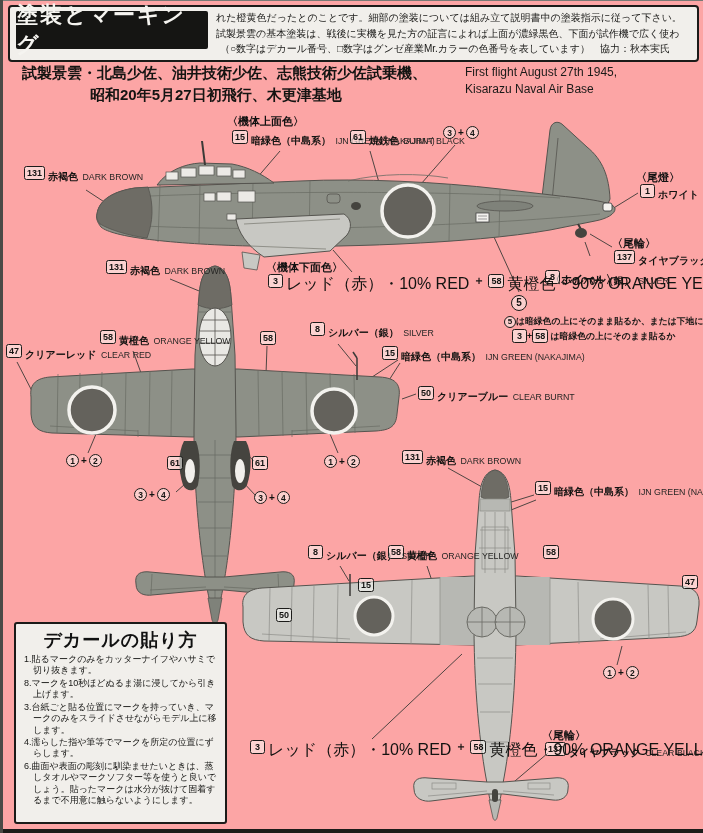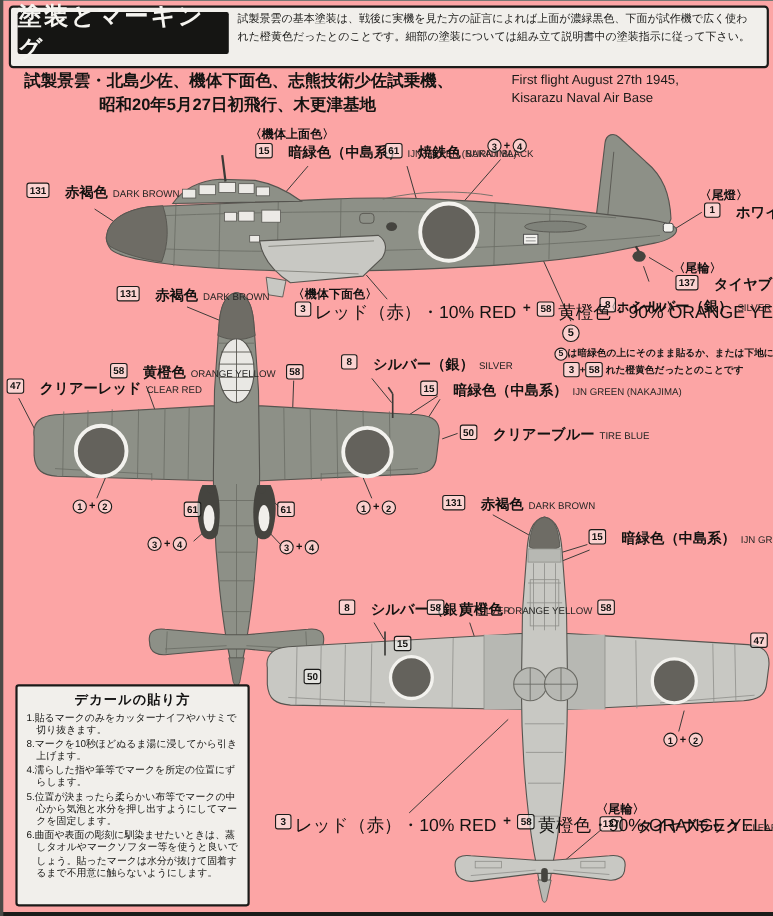--- a/index.html
+++ b/index.html
@@ -14,39 +14,39 @@
              display:flex;align-items:center;justify-content:center;font-weight:bold;font-size:22px;letter-spacing:2px;border-radius:2px;}
   .hdr-text{position:absolute;left:206px;top:3px;width:478px;font-size:10px;line-height:1.55;color:#191917;}
   .hdr-line3{padding-left:4px;}
 
   
   .sub-jp1{position:absolute;left:22px;top:64px;font-size:15px;font-weight:bold;color:#141412;white-space:nowrap;}
   .sub-jp2{position:absolute;left:90px;top:86px;font-size:15px;font-weight:bold;color:#141412;white-space:nowrap;}
   .sub-en{position:absolute;left:465px;top:64px;font-size:12px;line-height:1.4;color:#1a1a18;}
 
   
-  .plabel{position:absolute;display:flex;gap:14px;align-items:flex-start;color:#131311;white-space:nowrap;}
-  .plabel .jp{font-size:13px;font-weight:600;line-height:13px;}
+  .plabel{position:absolute;display:flex;gap:3px;align-items:flex-start;color:#131311;white-space:nowrap;}
+  .plabel .jp{font-size:10px;font-weight:600;line-height:13px;}
   .plabel .en{font-size:8.8px;font-weight:400;color:#262624;margin-top:0px;line-height:11px;}
   .nb{display:inline-block;border:1.2px solid #1b1b19;border-radius:2.5px;padding:0 2px;min-width:9px;height:12px;
       line-height:12px;font-size:9px;font-weight:bold;text-align:center;background:rgba(250,249,246,.55);color:#131311;}
   .heading{position:absolute;font-size:11px;font-weight:bold;color:#111;white-space:nowrap;}
   .cnum{display:inline-flex;width:13px;height:13px;border:1.2px solid #1b1b19;border-radius:50%;
         align-items:center;justify-content:center;font-size:8.5px;font-weight:bold;background:rgba(250,249,246,.5);color:#131311;box-sizing:border-box;}
   .dpair{position:absolute;display:flex;align-items:center;gap:2px;font-size:10px;font-weight:bold;color:#131311;}
   .mixrow{position:absolute;display:flex;gap:3px;align-items:flex-start;white-space:nowrap;color:#131311;}
   .mixrow .plus{font-size:11px;font-weight:bold;margin:0 1px;line-height:13px;}
   .note{position:absolute;font-size:8.8px;font-weight:600;color:#161614;white-space:nowrap;line-height:15px;}
   .note .cnum{width:12px;height:12px;font-size:8px;}
   .big5{position:absolute;}
   .big5 .cnum{width:16px;height:16px;font-size:10px;}
 
   
   .decal-box{position:absolute;left:14px;top:622px;width:213px;height:202px;border:2px solid #1b1b19;border-radius:3px;background:#f1efeb;box-sizing:border-box;padding:4px 8px 0 8px;overflow:hidden;}
-  .decal-title{text-align:center;font-size:12px;font-weight:bold;color:#111;letter-spacing:1px;margin-bottom:2px;}
+  .decal-title{text-align:center;font-size:18px;font-weight:bold;color:#111;letter-spacing:1px;margin-bottom:2px;}
   .ditem{font-size:9px;line-height:1.27;color:#161614;padding-left:9px;text-indent:-9px;margin-bottom:1px;font-weight:500;}
 </style>
 </head>
 <body>
 
 <div id="page">
 
   <svg id="art" viewBox="0 0 703 833">
 
     <g stroke="#3b3a37" stroke-width="0.9" fill="none">
@@ -246,26 +246,27 @@
       </g>
       <path stroke="#55544f" stroke-width="0.8" d="M489,800 L501,800 L497,818 C496,821 494,821 493,818 Z" fill="#b7b8b3"></path>
       <rect x="492" y="789" width="6" height="13" rx="3" fill="#45443f"></rect>
       <line x1="350" y1="596" x2="350" y2="574" stroke="#3b3a37" stroke-width="1.5"></line>
     </g>
   </svg>
 
   <div class="hdr-box">
     <div class="hdr-title">塗装とマーキング</div>
     <div class="hdr-text">
+      <div>れた橙黄色だったとのことです。細部の塗装については組み立て説明書中の塗装指示に従って下さい。</div>
       <div>試製景雲の基本塗装は、戦後に実機を見た方の証言によれば上面が濃緑黒色、下面が試作機で広く使わ</div>
-      <div>れた橙黄色だったとのことです。細部の塗装については組み立て説明書中の塗装指示に従って下さい。</div>
+      <div class="hdr-line3">（○数字はデカール番号、□数字はグンゼ産業Mr.カラーの色番号を表しています）　協力：秋本実氏</div>
     </div>
   </div>
 
-  <div class="sub-jp1">試製景雲・北島少佐、機体下面色、志熊技術少佐試乗機、</div>
+  <div class="sub-jp1">試製景雲・北島少佐、油井技術少佐、志熊技術少佐試乗機、</div>
   <div class="sub-jp2">昭和20年5月27日初飛行、木更津基地</div>
   <div class="sub-en">
     <div>First flight August 27th 1945,</div>
     <div>Kisarazu Naval Air Base</div>
   </div>
 
   <div class="heading" style="left:227px;top:114px;">〈機体上面色〉</div>
   <div class="heading" style="left:266px;top:260px;">〈機体下面色〉</div>
   <div class="heading" style="left:636px;top:170px;">〈尾燈〉</div>
   <div class="heading" style="left:612px;top:236px;">〈尾輪〉</div>
@@ -305,21 +306,21 @@
   <div class="plabel" style="left:545px;top:270px;">
     <span class="nb">8</span>
     <span class="col"><span class="jp">シルバー（銀）</span>
     <span class="en">SILVER</span></span>
   </div>
   <div class="big5" style="left:511px;top:292px;">
     <span class="cnum">5</span>
   </div>
   <div class="note" style="left:504px;top:314px;">
     <div><span class="cnum">5</span><span>は暗緑色の上にそのまま貼るか、または下地に</span></div>
-    <div style="padding-left:8px;"><span class="nb">3</span><span>+</span><span class="nb">58</span><span> れた橙黄色だったとのことです</span></div>
+    <div style="padding-left:8px;"><span class="nb">3</span><span>+</span><span class="nb">58</span><span> は暗緑色の上にそのまま貼るか</span></div>
   </div>
 
   <div class="plabel" style="left:106px;top:260px;">
     <span class="nb">131</span>
     <span class="col"><span class="jp">赤褐色</span>
     <span class="en">DARK BROWN</span></span>
   </div>
   <div class="mixrow" style="left:268px;top:274px;">
     <span class="nb">3</span>
     <span class="col"><span class="jp">レッド（赤）・10%</span>
@@ -349,21 +350,21 @@
     <span class="nb">58</span>
   </div>
   <div class="plabel" style="left:382px;top:346px;">
     <span class="nb">15</span>
     <span class="col"><span class="jp">暗緑色（中島系）</span>
     <span class="en">IJN GREEN (NAKAJIMA)</span></span>
   </div>
   <div class="plabel" style="left:418px;top:386px;">
     <span class="nb">50</span>
     <span class="col"><span class="jp">クリアーブルー</span>
-    <span class="en">TIRE BLUE</span></span>
+    <span class="en">CLEAR BURNT</span></span>
   </div>
   <div class="plabel" style="left:402px;top:450px;">
     <span class="nb">131</span>
     <span class="col"><span class="jp">赤褐色</span>
     <span class="en">DARK BROWN</span></span>
   </div>
   <div class="dpair" style="left:66px;top:454px;">
     <span class="cnum">1</span>
     <span>+</span>
     <span class="cnum">2</span>
@@ -434,18 +435,18 @@
     <span class="plus">＋</span>
     <span class="nb">58</span>
     <span class="col"><span class="jp">黄橙色・90%</span>
     <span class="en">ORANGE YELLOW</span></span>
   </div>
 
   <div class="decal-box">
     <div class="decal-title">デカールの貼り方</div>
     <div class="ditem">1.貼るマークのみをカッターナイフやハサミで切り抜きます。</div>
     <div class="ditem">8.マークを10秒ほどぬるま湯に浸してから引き上げます。</div>
+    <div class="ditem">3.台紙ごと貼る位置にマークを持っていき、マークのみをスライドさせながらモデル上に移します。</div>
     <div class="ditem">4.濡らした指や筆等でマークを所定の位置にずらします。</div>
-    <div class="ditem">5.位置が決まったら柔らかい布等でマークの中心から気泡と水分を押し出すようにしてマークを固定します。</div>
     <div class="ditem">6.曲面や表面の彫刻に馴染ませたいときは、蒸しタオルやマークソフター等を使うと良いでしょう。貼ったマークは水分が抜けて固着するまで不用意に触らないようにします。</div>
   </div>
 
 </div>
 
 </body></html>

